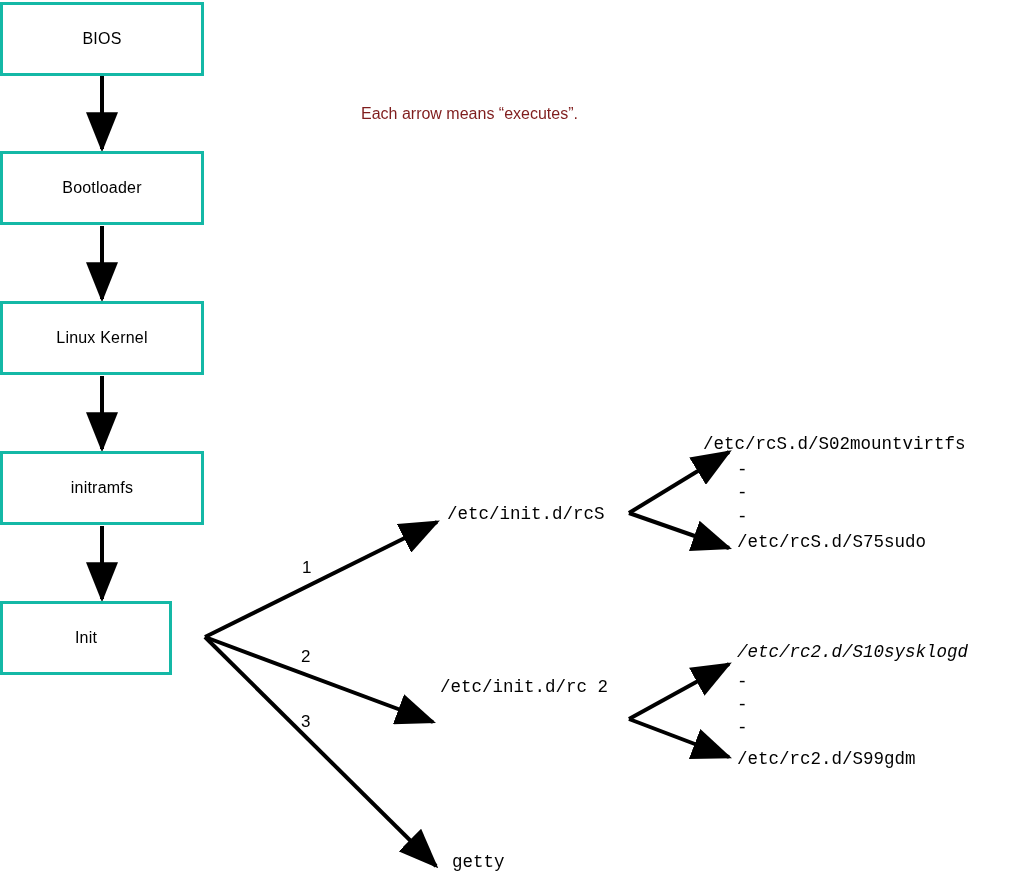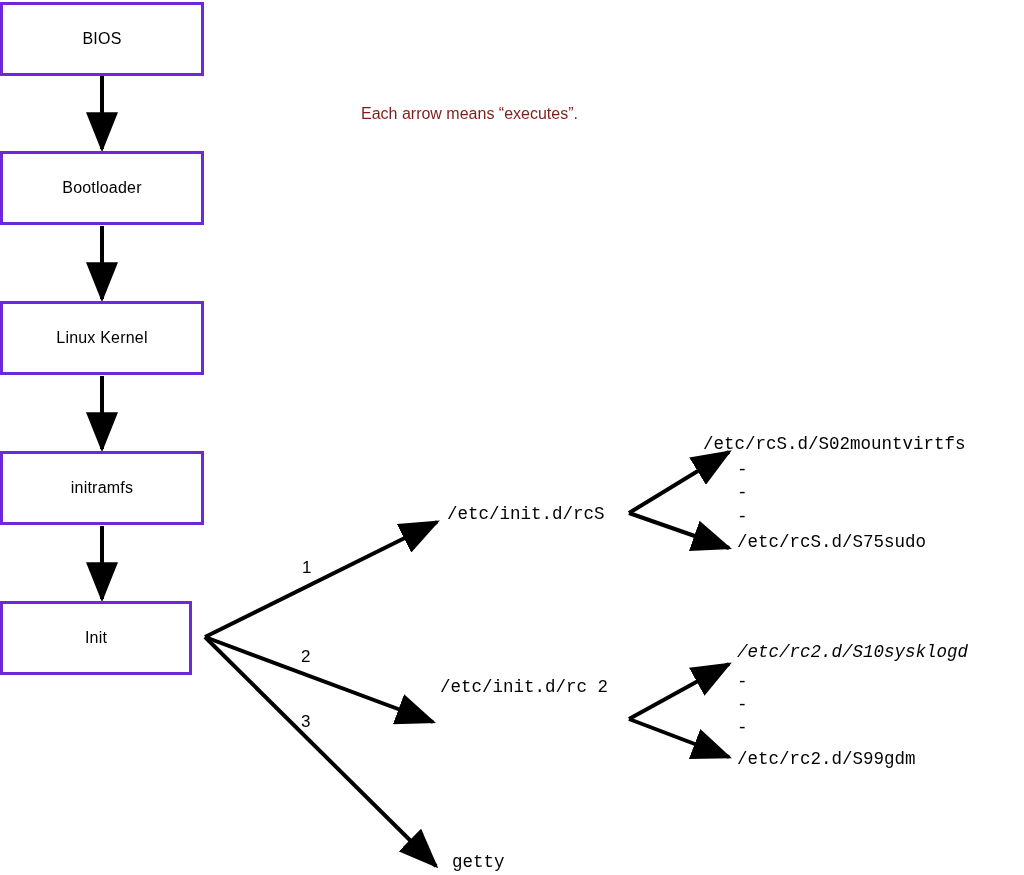--- a/index.html
+++ b/index.html
@@ -19,21 +19,21 @@
   #diagram-svg {
     position: absolute;
     left: 0;
     top: 0;
     width: 1024px;
     height: 875px;
   }
   .node-box {
     position: absolute;
     box-sizing: border-box;
-    border: 3px solid #6d28d9;
+    border: 3px solid #14b8a6;
     background: #ffffff;
     display: flex;
     align-items: center;
     justify-content: center;
   }
   .node-label {
     font-family: "Liberation Sans", sans-serif;
     font-size: 16px;
     color: #000000;
     line-height: 1;
@@ -106,21 +106,21 @@
   </div>
 
   <div class="node-box" style="left:0px; top:301px; width:204px; height:74px;">
     <span class="node-label">Linux Kernel</span>
   </div>
 
   <div class="node-box" style="left:0px; top:451px; width:204px; height:74px;">
     <span class="node-label">initramfs</span>
   </div>
 
-  <div class="node-box" style="left:0px; top:601px; width:192px; height:74px;">
+  <div class="node-box" style="left:0px; top:601px; width:172px; height:74px;">
     <span class="node-label">Init</span>
   </div>
 
   <div class="note-text" style="left:361px; top:105px;">Each arrow means “executes”.</div>
 
   <div class="edge-number" style="left:302px; top:558px;">1</div>
   <div class="edge-number" style="left:301px; top:647px;">2</div>
   <div class="edge-number" style="left:301px; top:712px;">3</div>
 
   <div class="mono-label" style="left:447px; top:506px;">/etc/init.d/rcS</div>

